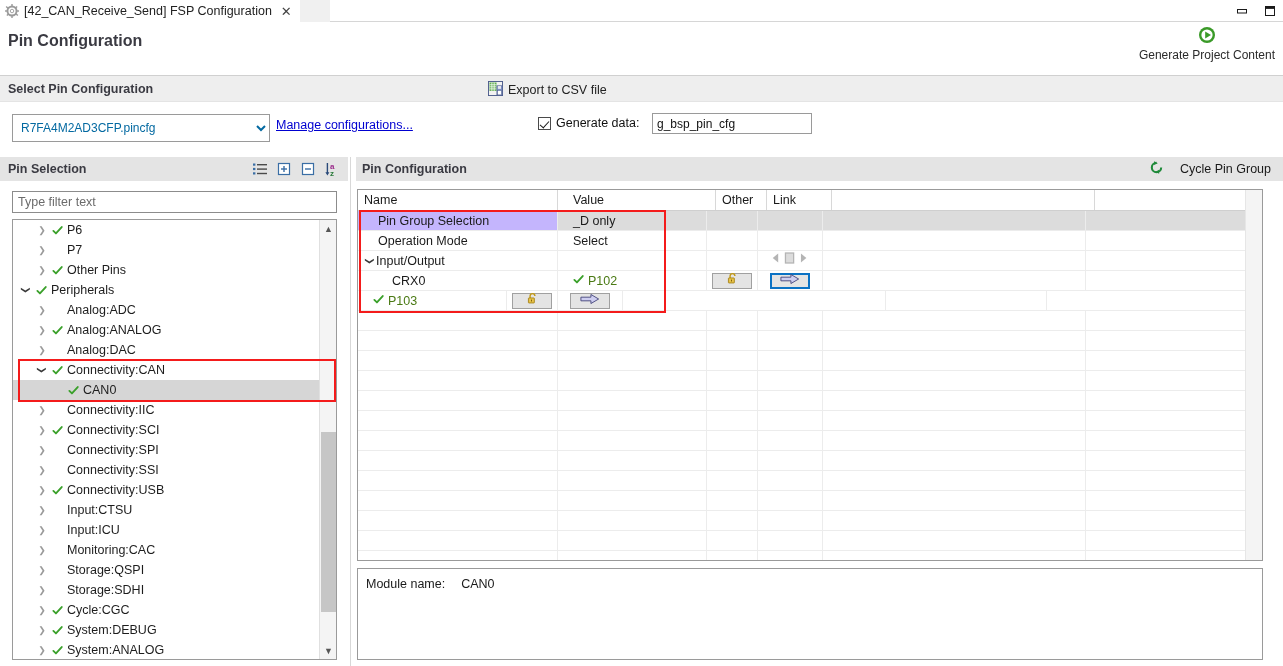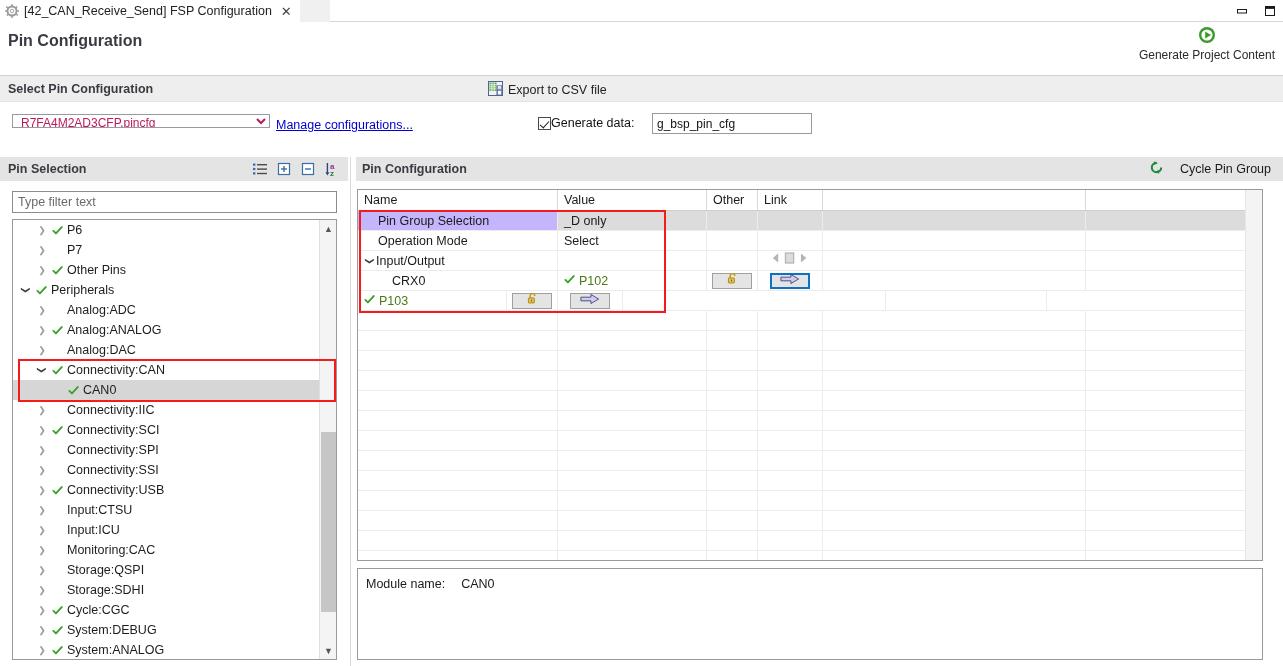--- a/index.html
+++ b/index.html
@@ -73,33 +73,33 @@
     display: flex; align-items: center; gap: 5px;
     cursor: pointer;
   }
   .band-tool .lbl { font-size: 12.5px; color: #222; white-space: nowrap; }
 
   .cfgrow {
     position: absolute; left: 0; top: 102px; width: 1283px; height: 42px;
     background: #ffffff;
   }
   .cfg-select {
-    position: absolute; left: 12px; top: 12px; width: 258px; height: 14px;
+    position: absolute; left: 12px; top: 12px; width: 258px; height: 28px;
     border: 1px solid #9a9a9a; background: #ffffff;
     font-family: "Liberation Sans", sans-serif; font-size: 12px;
-    padding: 0 13px 0 4px; color: #be185d;
+    padding: 0 13px 0 4px; color: #0369a1;
   }
   .manage-link {
     position: absolute; left: 276px; top: 16px;
     font-size: 12.5px; color: #0000d0;
     text-decoration: underline; cursor: pointer; white-space: nowrap;
   }
   .gen-data-wrap {
     position: absolute; left: 538px; top: 14px;
-    display: flex; align-items: center; 
+    display: flex; align-items: center; gap: 5px;
   }
   .chk {
     width: 13px; height: 13px; border: 1px solid #4a4a4a; background: #fff;
     position: relative; cursor: pointer; flex: none;
   }
   .chk::after {
     content: ""; position: absolute; left: 3px; top: 1px;
     width: 4px; height: 8px;
     border: solid #1a1a1a; border-width: 0 1.6px 1.6px 0;
     transform: rotate(42deg);
@@ -205,21 +205,21 @@
     flex: none; overflow: hidden; white-space: nowrap;
   }
   .tr { display: flex; height: 20px; border-bottom: 1px solid #ececec; }
   .tr.shaded { background: #dcdcdc; }
   .td {
     flex: none; border-right: 1px solid #ececec; position: relative;
     font-size: 12.5px; color: #1a1a1a; line-height: 20px;
     overflow: hidden; white-space: nowrap;
   }
   .td.name { padding-left: 6px; display: flex; align-items: center; }
-  .td.value { padding-left: 6px; display: flex; align-items: center; gap: 4px; }
+  .td.value { padding-left: 15px; display: flex; align-items: center; gap: 4px; }
   .td.center { display: flex; align-items: center; justify-content: center; }
   .name-ind { display: inline-block; width: 12px; flex: none; }
   .name-ind.indent1 { width: 14px; }
   .name-ind.indent2 { width: 28px; }
   .twisty-sm {
     color: #3a3a3a; font-size: 9px; width: 12px; flex: none;
     display: inline-flex; justify-content: center;
   }
   .cell-hl { background: #c4b5fd; }
   .pinval { color: #4a7a14; }
@@ -588,21 +588,21 @@
         <polygon points="10.8,14.6 6.8,12.4 10.8,10.4" fill="#1f8a3a"></polygon>
       </svg>
     </span>
     <span class="lbl">Cycle Pin Group</span>
   </div>
 </div>
 
 <div class="table-wrap">
   <div class="thead" id="table-head">
       <div class="th" style="width: 200px;">Name</div>
-      <div class="th" style="width: 149px;">Value</div>
+      <div class="th" style="width: 149px; margin-left: 9px;">Value</div>
       <div class="th" style="width: 51px;">Other</div>
       <div class="th" style="width: 65px;">Link</div>
       <div class="th" style="width: 263px;"></div>
       <div class="th" style="width: 161px;"></div>
     </div>
   <div id="table-body">
       <div class="tr shaded">
         <div class="td name cell-hl" style="width: 200px;">
           <span class="name-ind indent1"></span>
           <span>Pin Group Selection</span>

